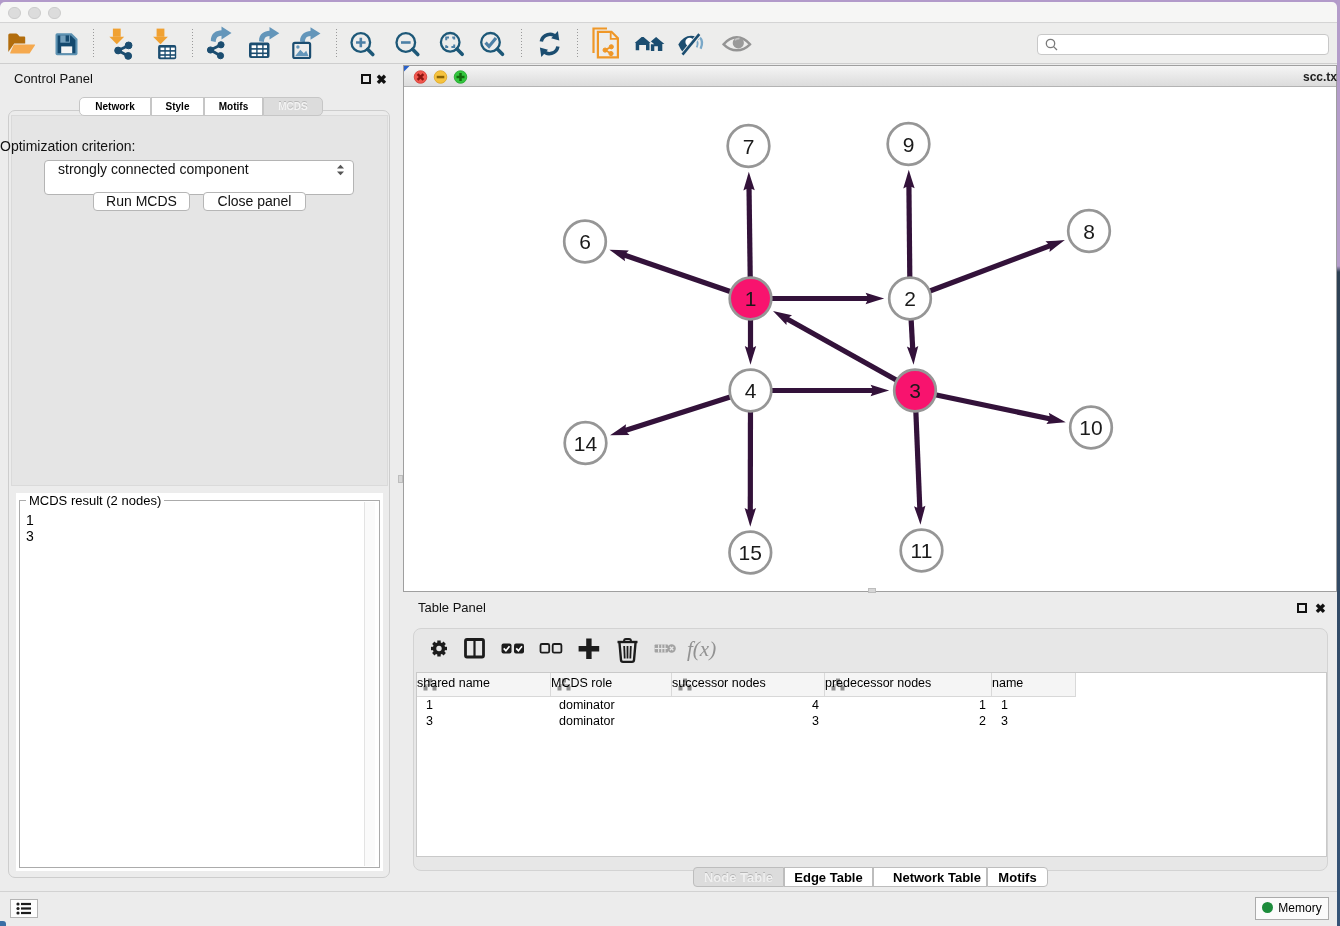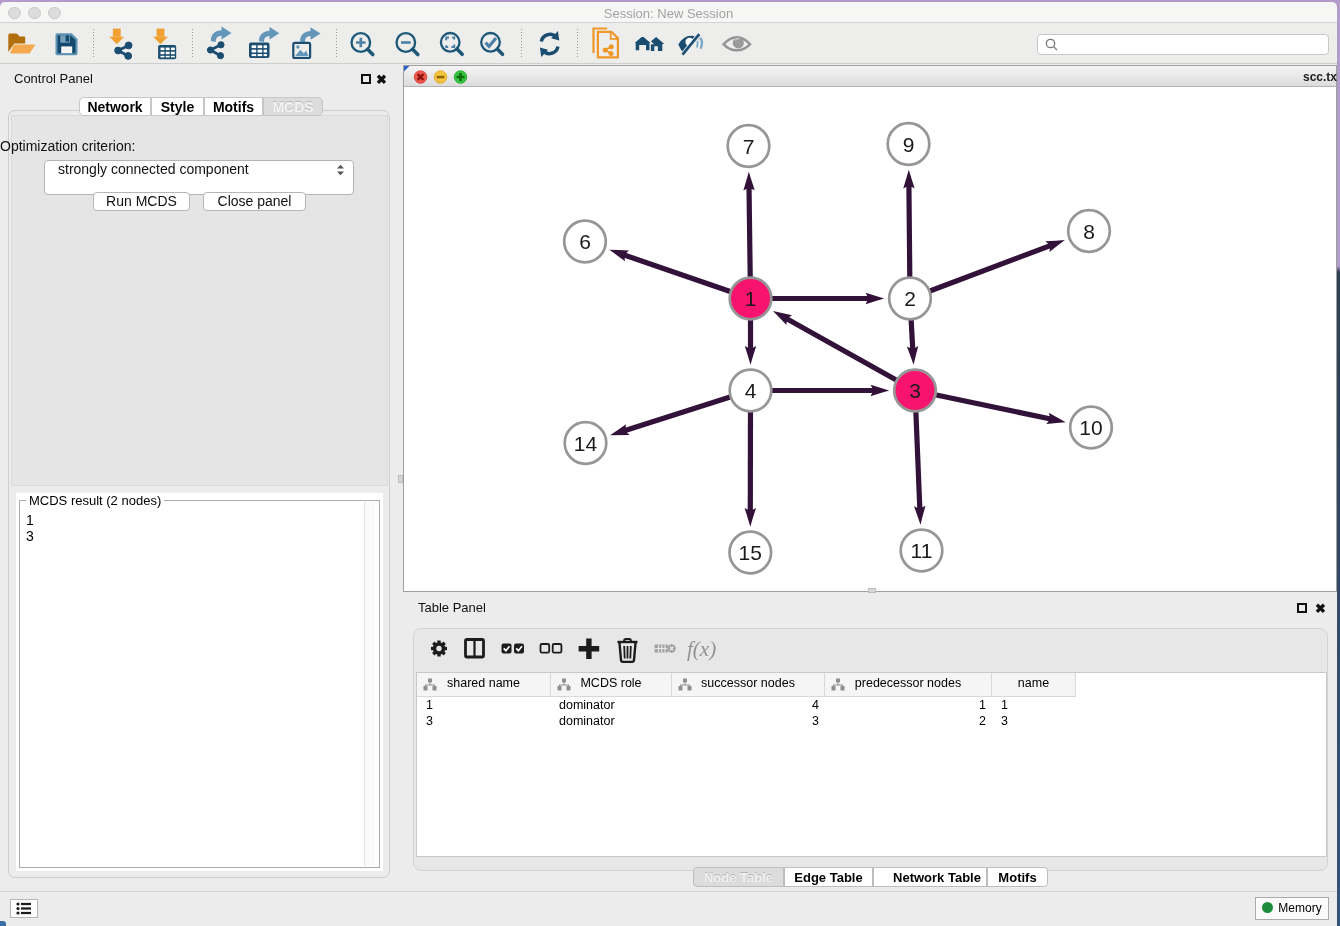--- a/index.html
+++ b/index.html
@@ -12,21 +12,21 @@
 .tl { position:absolute; top:4.5px; width:12.5px; height:12.5px; border-radius:50%; background:#dcdcdc; border:1px solid #cccccc; }
 #titleText { position:absolute; top:4px; left:0; width:1337px; text-align:center; font-size:13px; color:#a2a2a2; }
 #toolbar { left:0; top:24px; width:1337px; height:40px; background:#ededec; border-bottom:1px solid #cecece; }
 .sep { position:absolute; top:5px; height:30px; width:1px; background-image:linear-gradient(#9a9a9a 1px, transparent 1px); background-size:1px 3px; }
 .ticon { position:absolute; top:0; width:44px; height:40px; }
 .ticon svg { position:absolute; left:0; top:0; }
 #searchbox { position:absolute; left:1037px; top:10px; width:292px; height:21px; background:#fff; border:1px solid #c8c8c8; border-radius:4px; }
 #cpHead { left:14px; top:71px; font-size:13px; color:#111; }
 .winbtn-sq { position:absolute; width:10px; height:10px; border:2px solid #111; }
 .winbtn-x { position:absolute; font-size:13px; font-weight:bold; color:#111; line-height:1; }
-.tab { position:absolute; top:97px; height:19px; background:#fff; border:1px solid #c6c6c6; font-size:14px; font-weight:bold; color:#000; text-align:center; line-height:18px; z-index:5; }
+.tab { position:absolute; top:97px; height:19px; background:#fff; border:1px solid #c6c6c6; font-size:10px; font-weight:bold; color:#000; text-align:center; line-height:18px; z-index:5; }
 #cpBox { left:8px; top:110px; width:382px; height:768px; background:#ececec; border:1px solid #cdcdcd; border-radius:7px; }
 #cpInner { left:11px; top:115px; width:377px; height:371px; background:#e5e5e5; border:1px solid #dadada; }
 #optLabel { left:0px; top:138px; width:400px; font-size:14px; color:#111; }
 #cpSelect { left:44px; top:160px; width:310px; height:35px; background:#fff; border:1px solid #b4b4b4; border-radius:4px; font-size:14px; color:#111; line-height:17px; padding-left:13px; }
 .btn { position:absolute; top:192px; height:19px; background:#fff; border:1px solid #b6b6b6; border-radius:4px; font-size:14px; color:#111; text-align:center; line-height:17px; }
 #cpWhite { left:16px; top:493px; width:367px; height:378px; background:#fff; }
 #fieldset { left:19px; top:500px; width:361px; height:368px; border:1px solid #ababab; }
 #fsLegend { position:absolute; left:6px; top:-8px; background:#fff; padding:0 3px; font-size:13px; color:#000; }
 #fsText { position:absolute; left:6px; top:11px; font-size:14px; color:#000; line-height:16px; }
 #fsScroll { position:absolute; right:4px; top:1px; width:11px; height:364px; background:#fafafa; border-left:1px solid #e3e3e3; }
@@ -34,36 +34,35 @@
 #hgrip { left:868px; top:588px; width:8px; height:5px; background:#d6d6d6; border:1px solid #bdbdbd; }
 #netwin { left:403px; top:65px; width:934px; height:527px; border:1px solid #9f9f9f; background:#fff; }
 #nettitle { position:absolute; left:0; top:0; width:100%; height:21px; background:linear-gradient(#f5f5f5,#dcdcdc); border-bottom:1px solid #b3b3b3; }
 #netname { position:absolute; top:4px; left:5px; width:100%; text-align:right; font-size:12px; font-weight:bold; color:#222; }
 #tpHead { left:418px; top:600px; font-size:13px; color:#111; }
 #tpToolbar { left:413px; top:628px; width:915px; height:243px; background:#e7e7e7; border:1px solid #d3d3d3; border-radius:8px; }
 .ticon2 { position:absolute; top:0; width:40px; height:43px; }
 .ticon2 svg { position:absolute; left:0; top:0; }
 #tpTable { left:416px; top:672px; width:911px; height:185px; background:#fff; border:1px solid #c9c9c9; }
 .th { position:absolute; top:0; height:23px; border-right:1px solid #d9d9d9; background:#f5f5f5; font-size:12.5px; color:#000; }
-.thlbl { position:absolute; top:3px; width:100%; text-align:center; }
+.thlbl { position:absolute; top:3px; width:100%; text-align:left; }
 .thico { position:absolute; left:6px; top:5px; }
 .td { position:absolute; font-size:12.5px; color:#000; }
 .btab { position:absolute; top:867px; height:20px; background:#fff; border:1px solid #bdbdbd; font-size:13px; font-weight:bold; text-align:center; line-height:19px; color:#000; }
 #statusbar { left:0; top:891px; width:1337px; height:35px; background:#ececec; border-top:1px solid #d2d2d2; }
 #listbtn { left:10px; top:899px; width:28px; height:19px; background:#fdfdfd; border:1px solid #b5b5b5; }
 #membtn { left:1255px; top:897px; width:74px; height:23px; background:#fbfbfb; border:1px solid #ababab; font-size:12px; color:#000; text-align:center; line-height:21px; }
 </style>
 </head>
 <body>
 <div class="abs" id="deskTop"></div>
 <div class="abs" id="titlebar">
   <div class="tl" style="left:8px;"></div>
   <div class="tl" style="left:28px;"></div>
   <div class="tl" style="left:48px;"></div>
-  <div id="titleText">Session: New Session</div>
 </div>
 <div class="abs" id="toolbar">
   <div class="ticon" style="left:0px;">
       <svg width="44" height="40" viewBox="0 0 44 40">
     <g transform="translate(0,7.5)">
           <path d="M8.3,20.5 V3.6 Q8.3,2 9.8,2 H16 Q17,2 17.6,2.7 L19.6,4.9 H24.2 Q25.2,4.9 25.2,6.1 V12 H14.2 Z" fill="#b26d0d"></path>
     <path d="M14.4,13 H34.6 Q35.4,13 35,13.8 L29.9,21.6 Q29.6,22.1 28.9,22.1 H10.6 Q9.8,22.1 10.2,21.3 L13.6,13.6 Q13.9,13 14.4,13 Z" fill="#f5a94e"></path>
         </g>
   </svg>
     </div>

